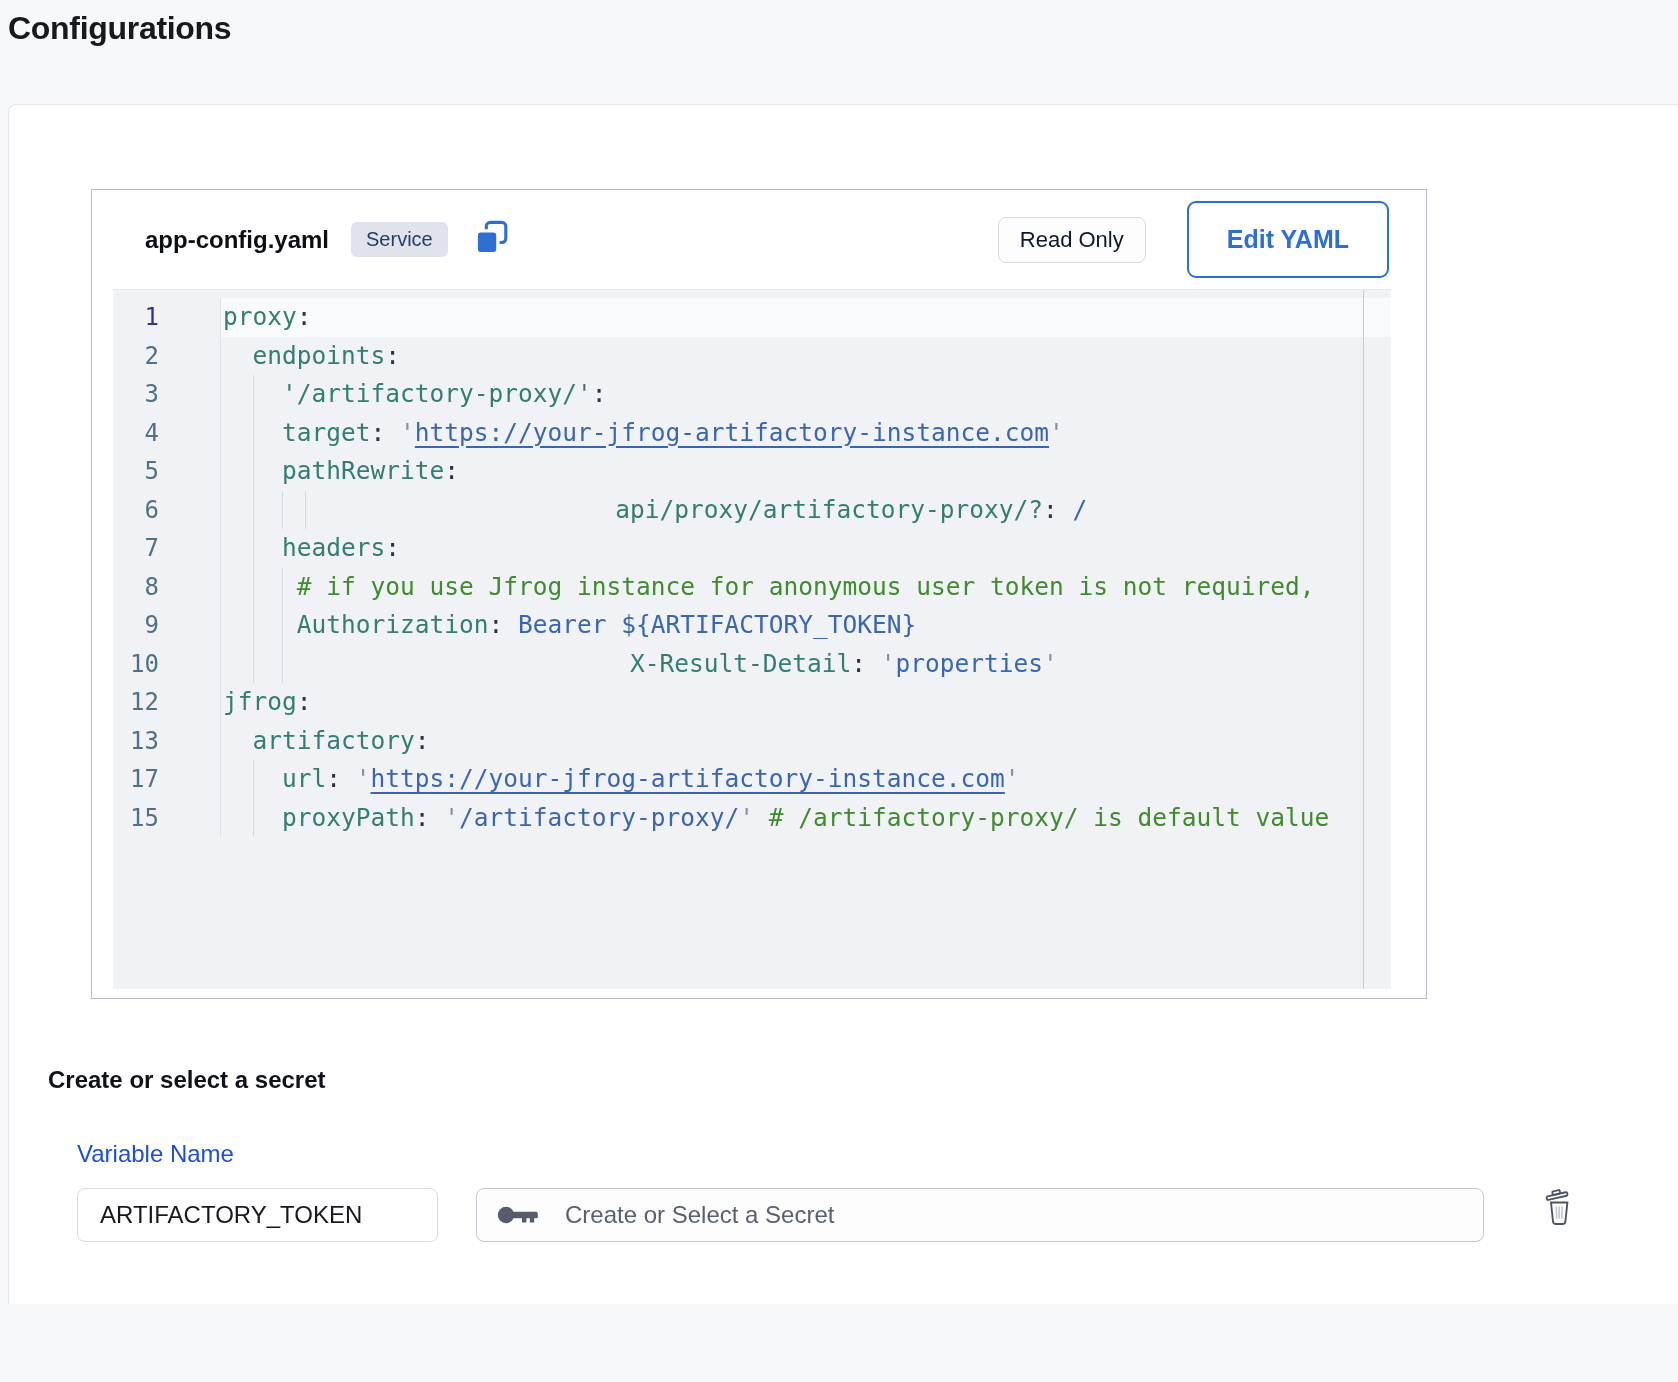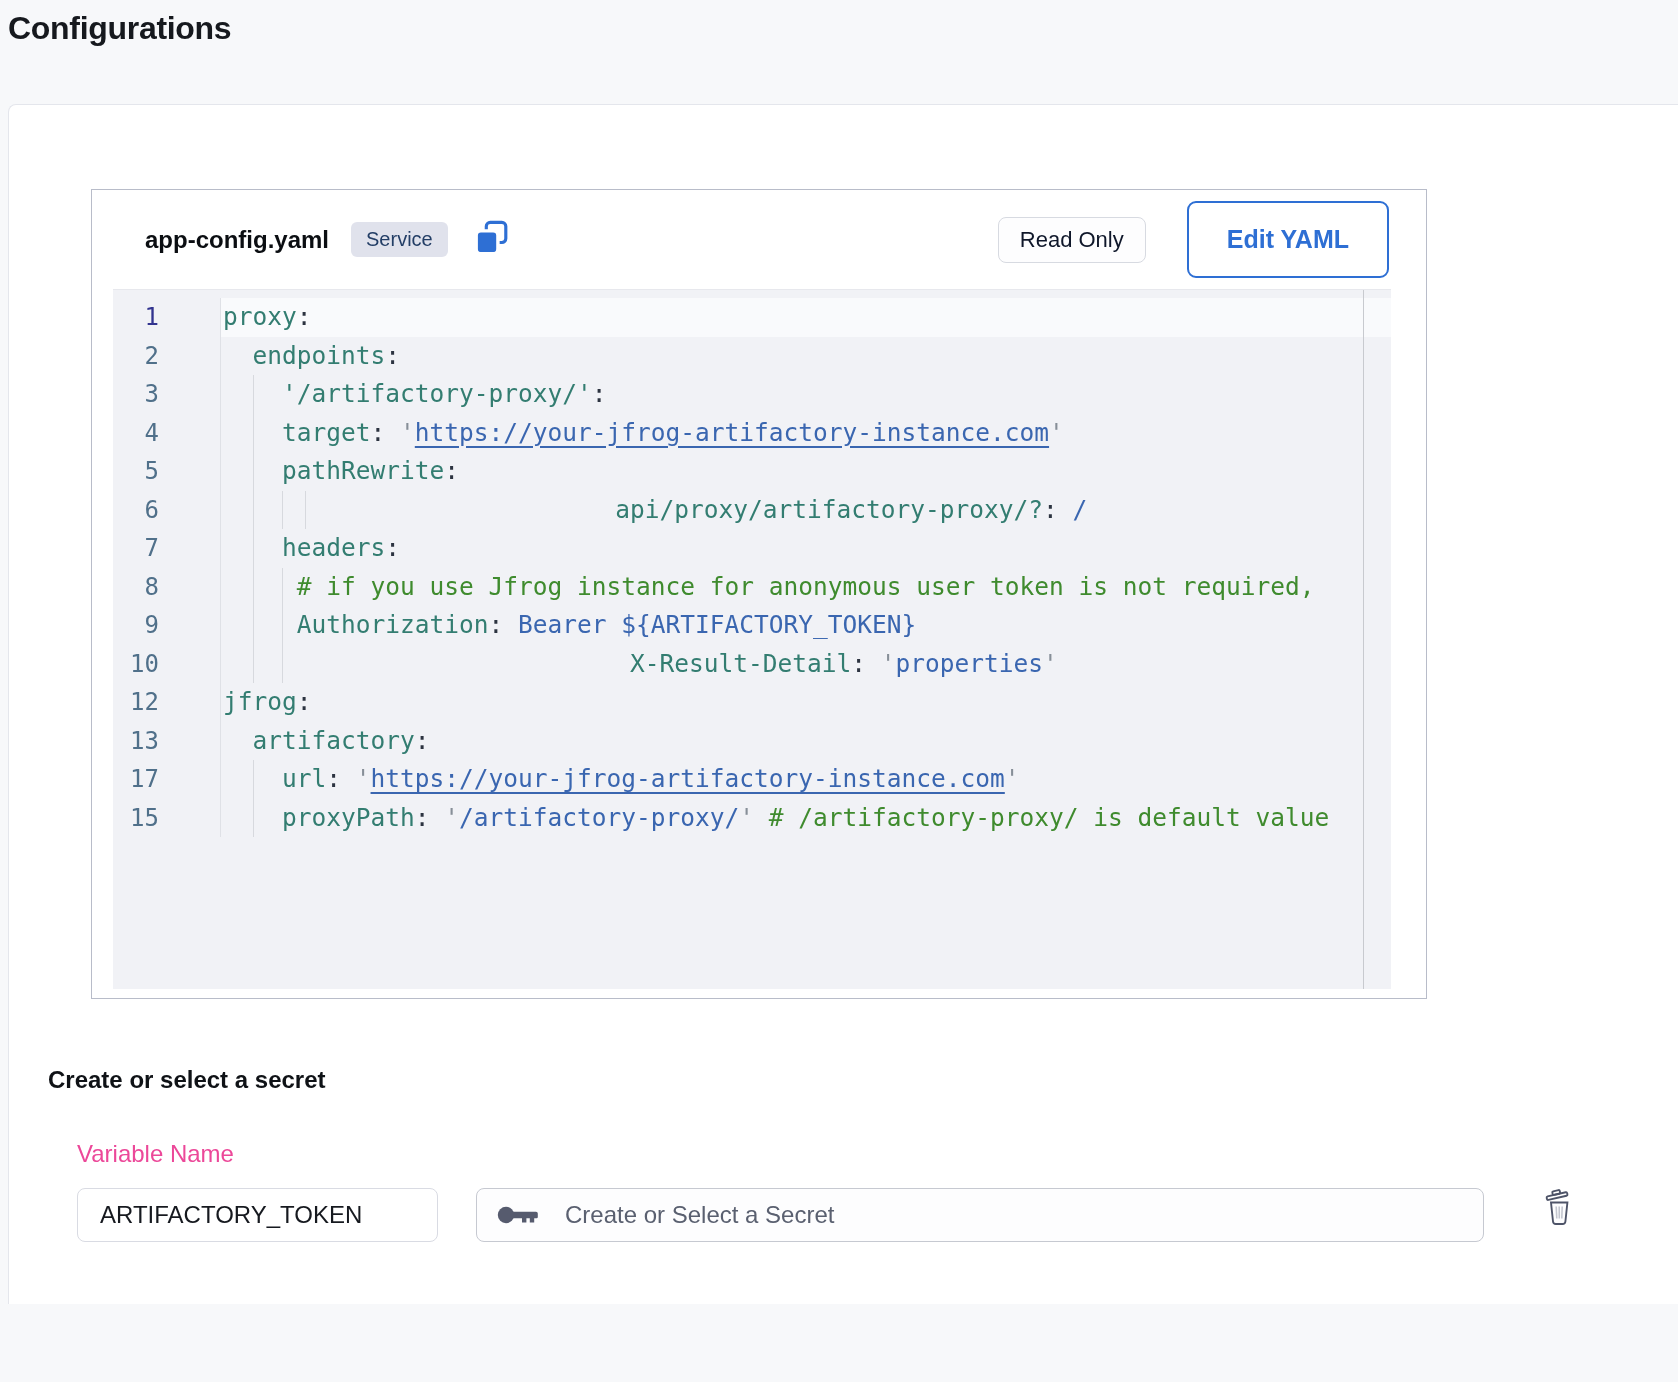--- a/index.html
+++ b/index.html
@@ -110,21 +110,21 @@
   .guide{position:absolute;top:0;width:1px;height:100%;background:#d7d9de;}
   .tok-key{color:var(--code-key);}
   .tok-punct{color:var(--code-punct);}
   .tok-quote{color:var(--code-quote);}
   .tok-val{color:var(--code-val);}
   .tok-url{color:var(--code-val);text-decoration:underline;text-underline-offset:5px;}
   .tok-comment{color:var(--code-comment);}
 
   
   .secret-heading{margin:67px 0 0 39px;font-size:24px;font-weight:700;color:#0f1216;}
-  .variable-label{display:block;margin:46px 0 0 68px;font-size:24px;color:#ec4899;}
+  .variable-label{display:block;margin:46px 0 0 68px;font-size:24px;color:#1d4ed8;}
   .secret-row{display:flex;align-items:flex-start;margin:20px 0 0 68px;}
   .var-input{
     width:361px;height:54px;
     font-family:"Liberation Sans",sans-serif;
     font-size:24px;color:#16191f;
     background:#ffffff;
     border:1px solid #d9dbe3;border-radius:8px;
     padding:0 22px;
     outline:none;
   }

